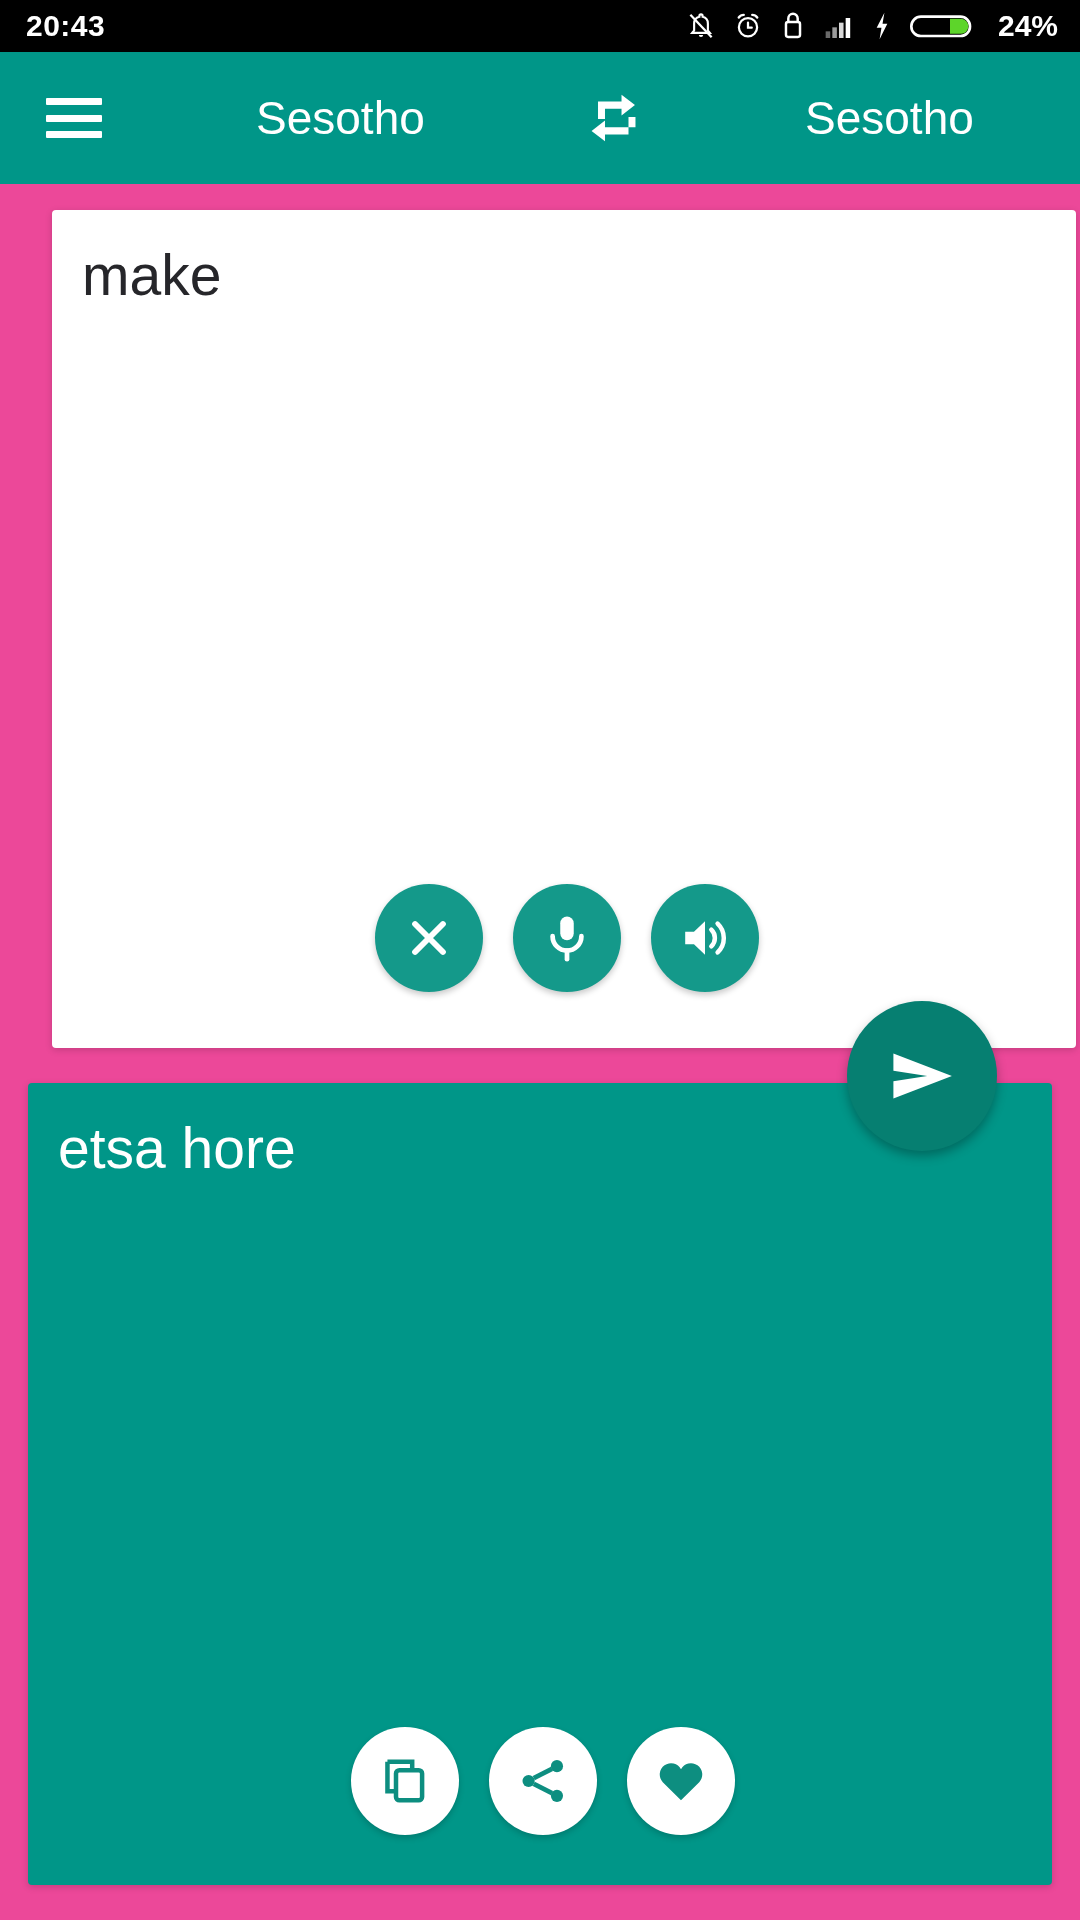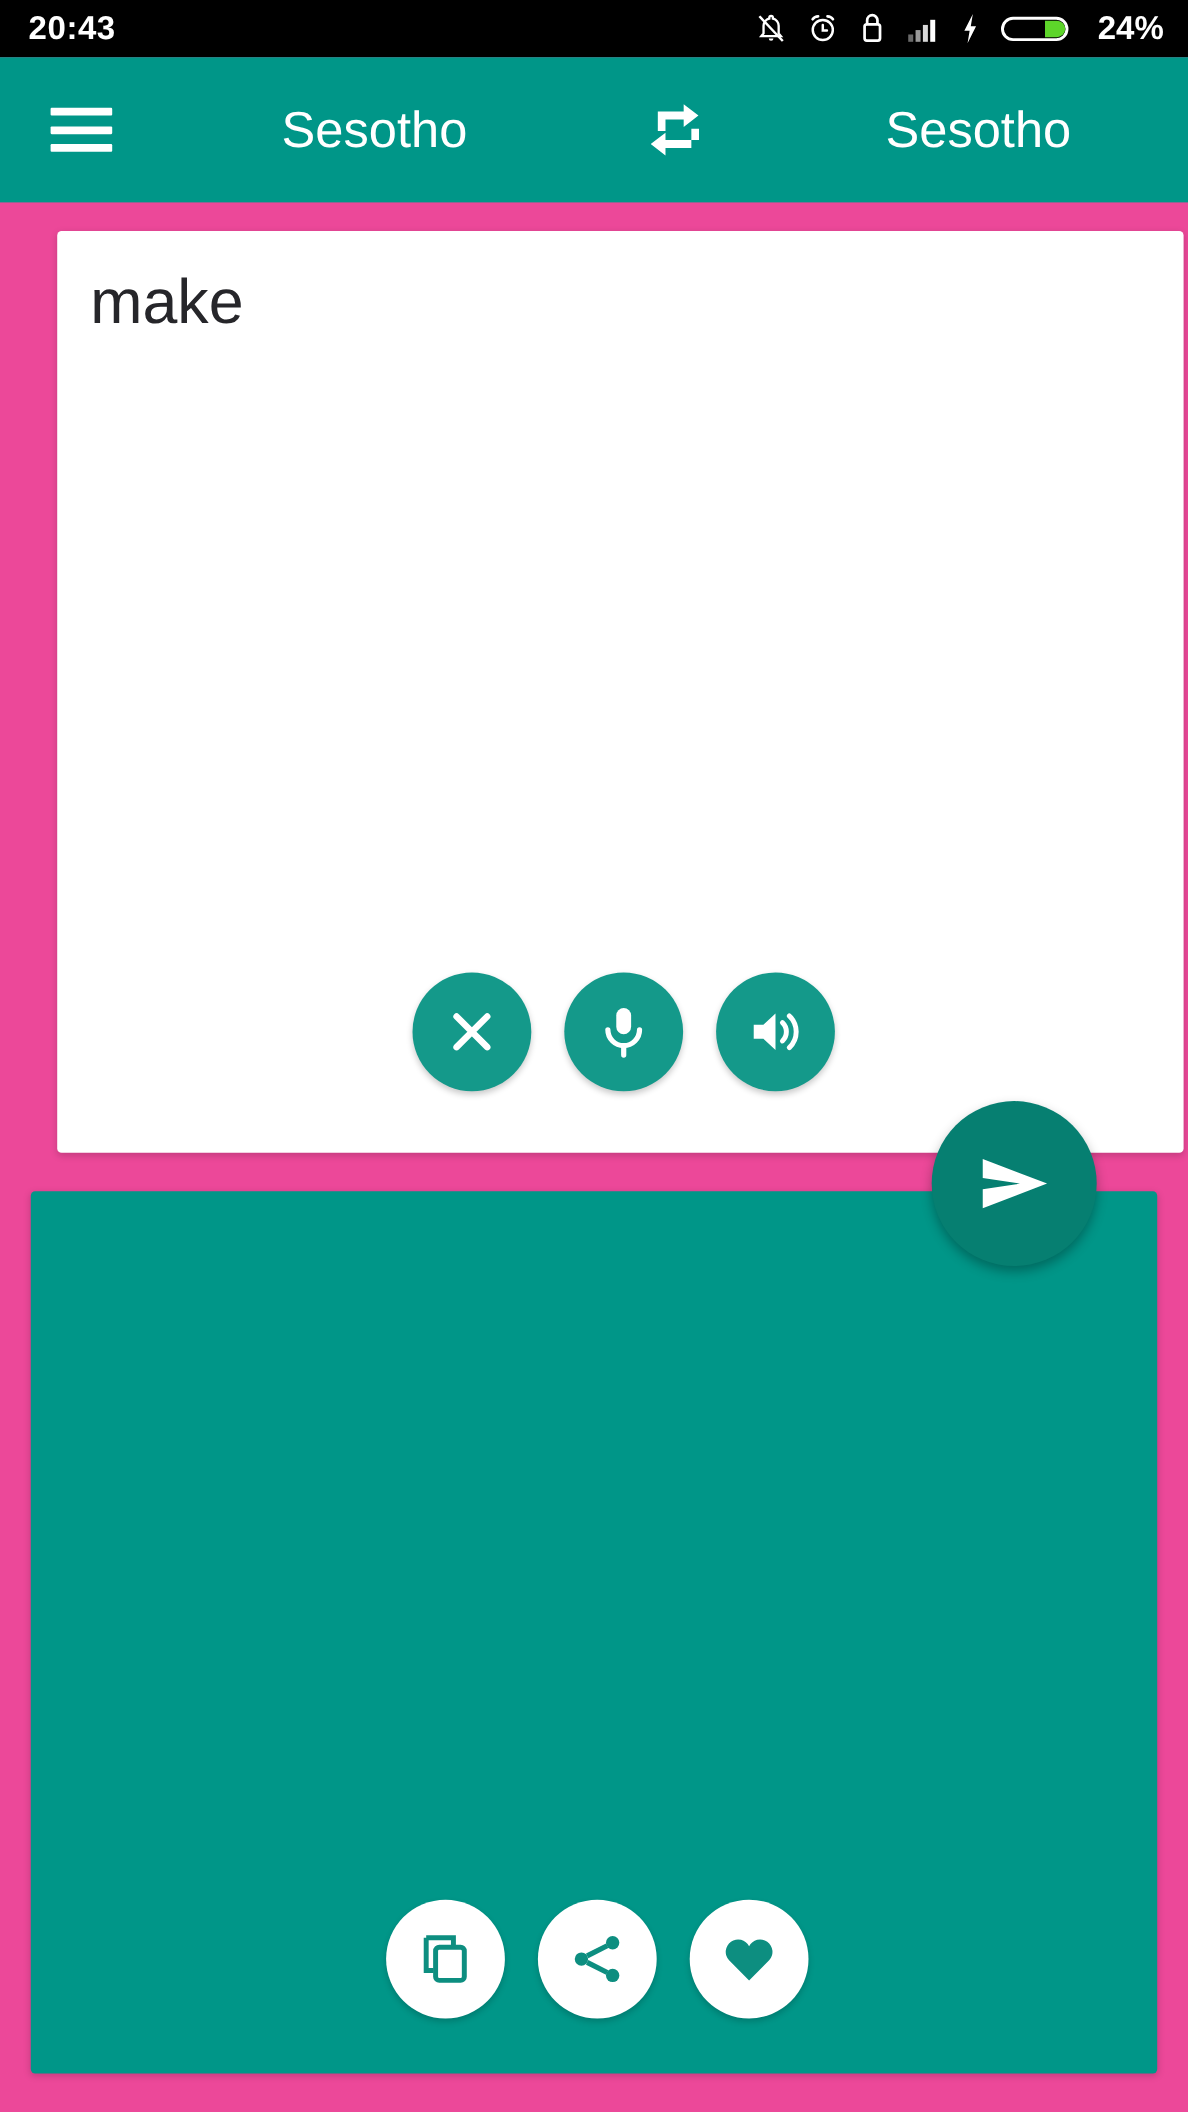--- a/index.html
+++ b/index.html
@@ -206,20 +206,21 @@
     </div>
   </div>
 
   <div class="fab-send">
     <svg width="78" height="78" viewBox="0 0 24 24">
       <path fill="#fff" d="M3.2 5.1 L21.2 12 L3.2 18.9 L3.2 13.6 L13.6 12 L3.2 10.4 Z"></path>
     </svg>
   </div>
 
   <div class="card-target">
+    <div class="tgt-text">etsa hore</div>
 
     <div class="tgt-actions">
 
       <div class="fab-white">
         <svg width="54" height="54" viewBox="0 0 24 24">
           <path d="M4.2 3.4h11v3.0" fill="none" stroke="#0d8e80" stroke-width="2"></path>
           <path d="M4.2 3.4v13.2h3.0" fill="none" stroke="#0d8e80" stroke-width="2"></path>
           <rect x="8.0" y="7.2" width="11.6" height="13.4" rx="1.5" fill="none" stroke="#0d8e80" stroke-width="2"></rect>
         </svg>
       </div>

